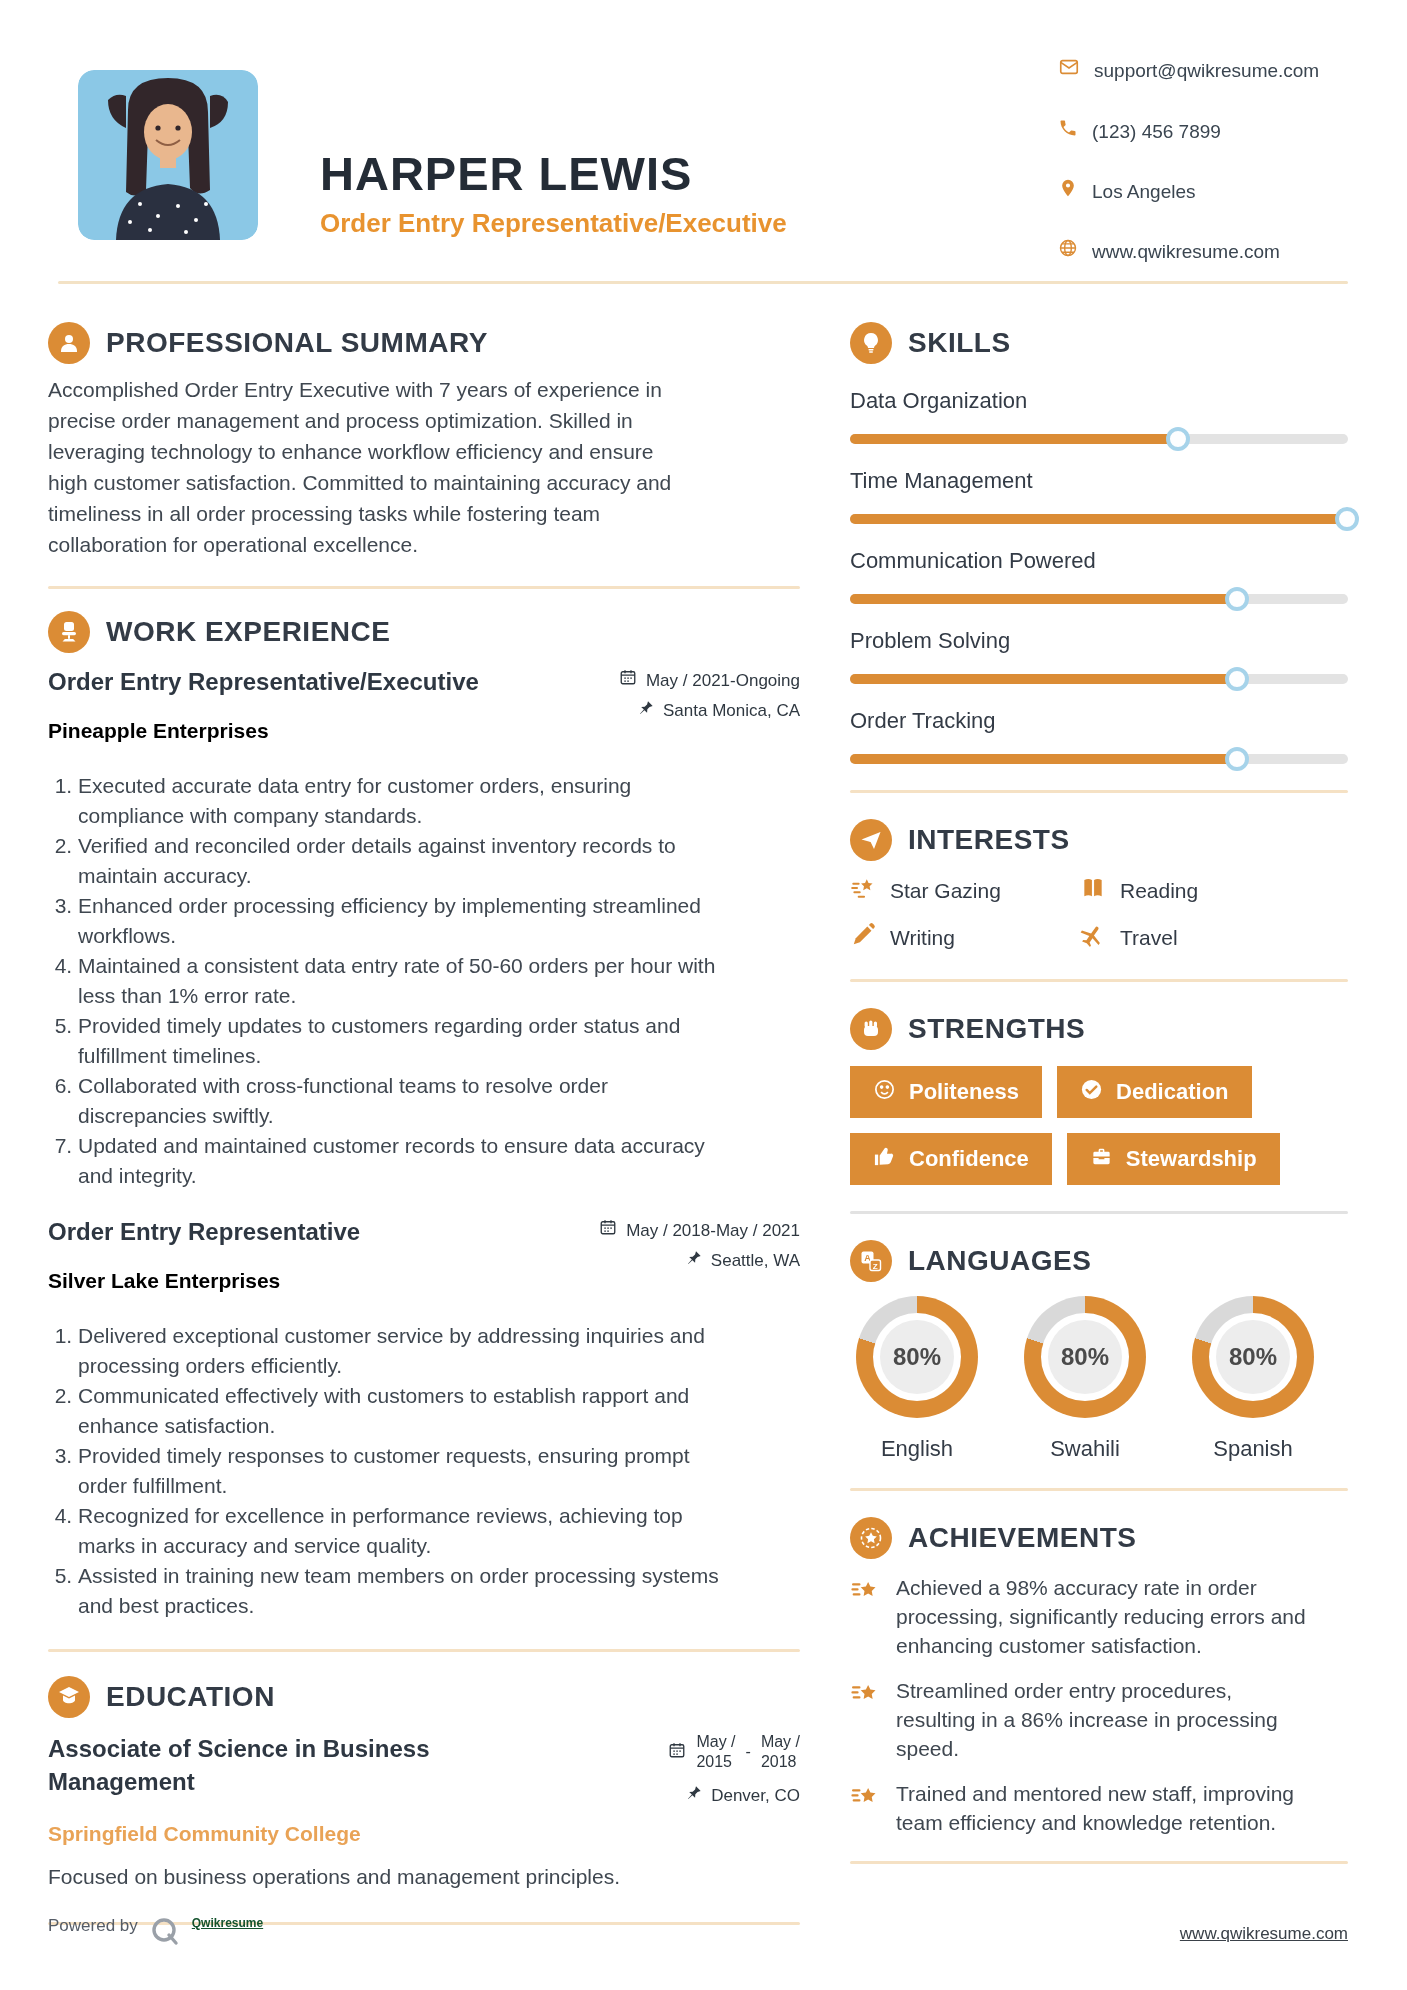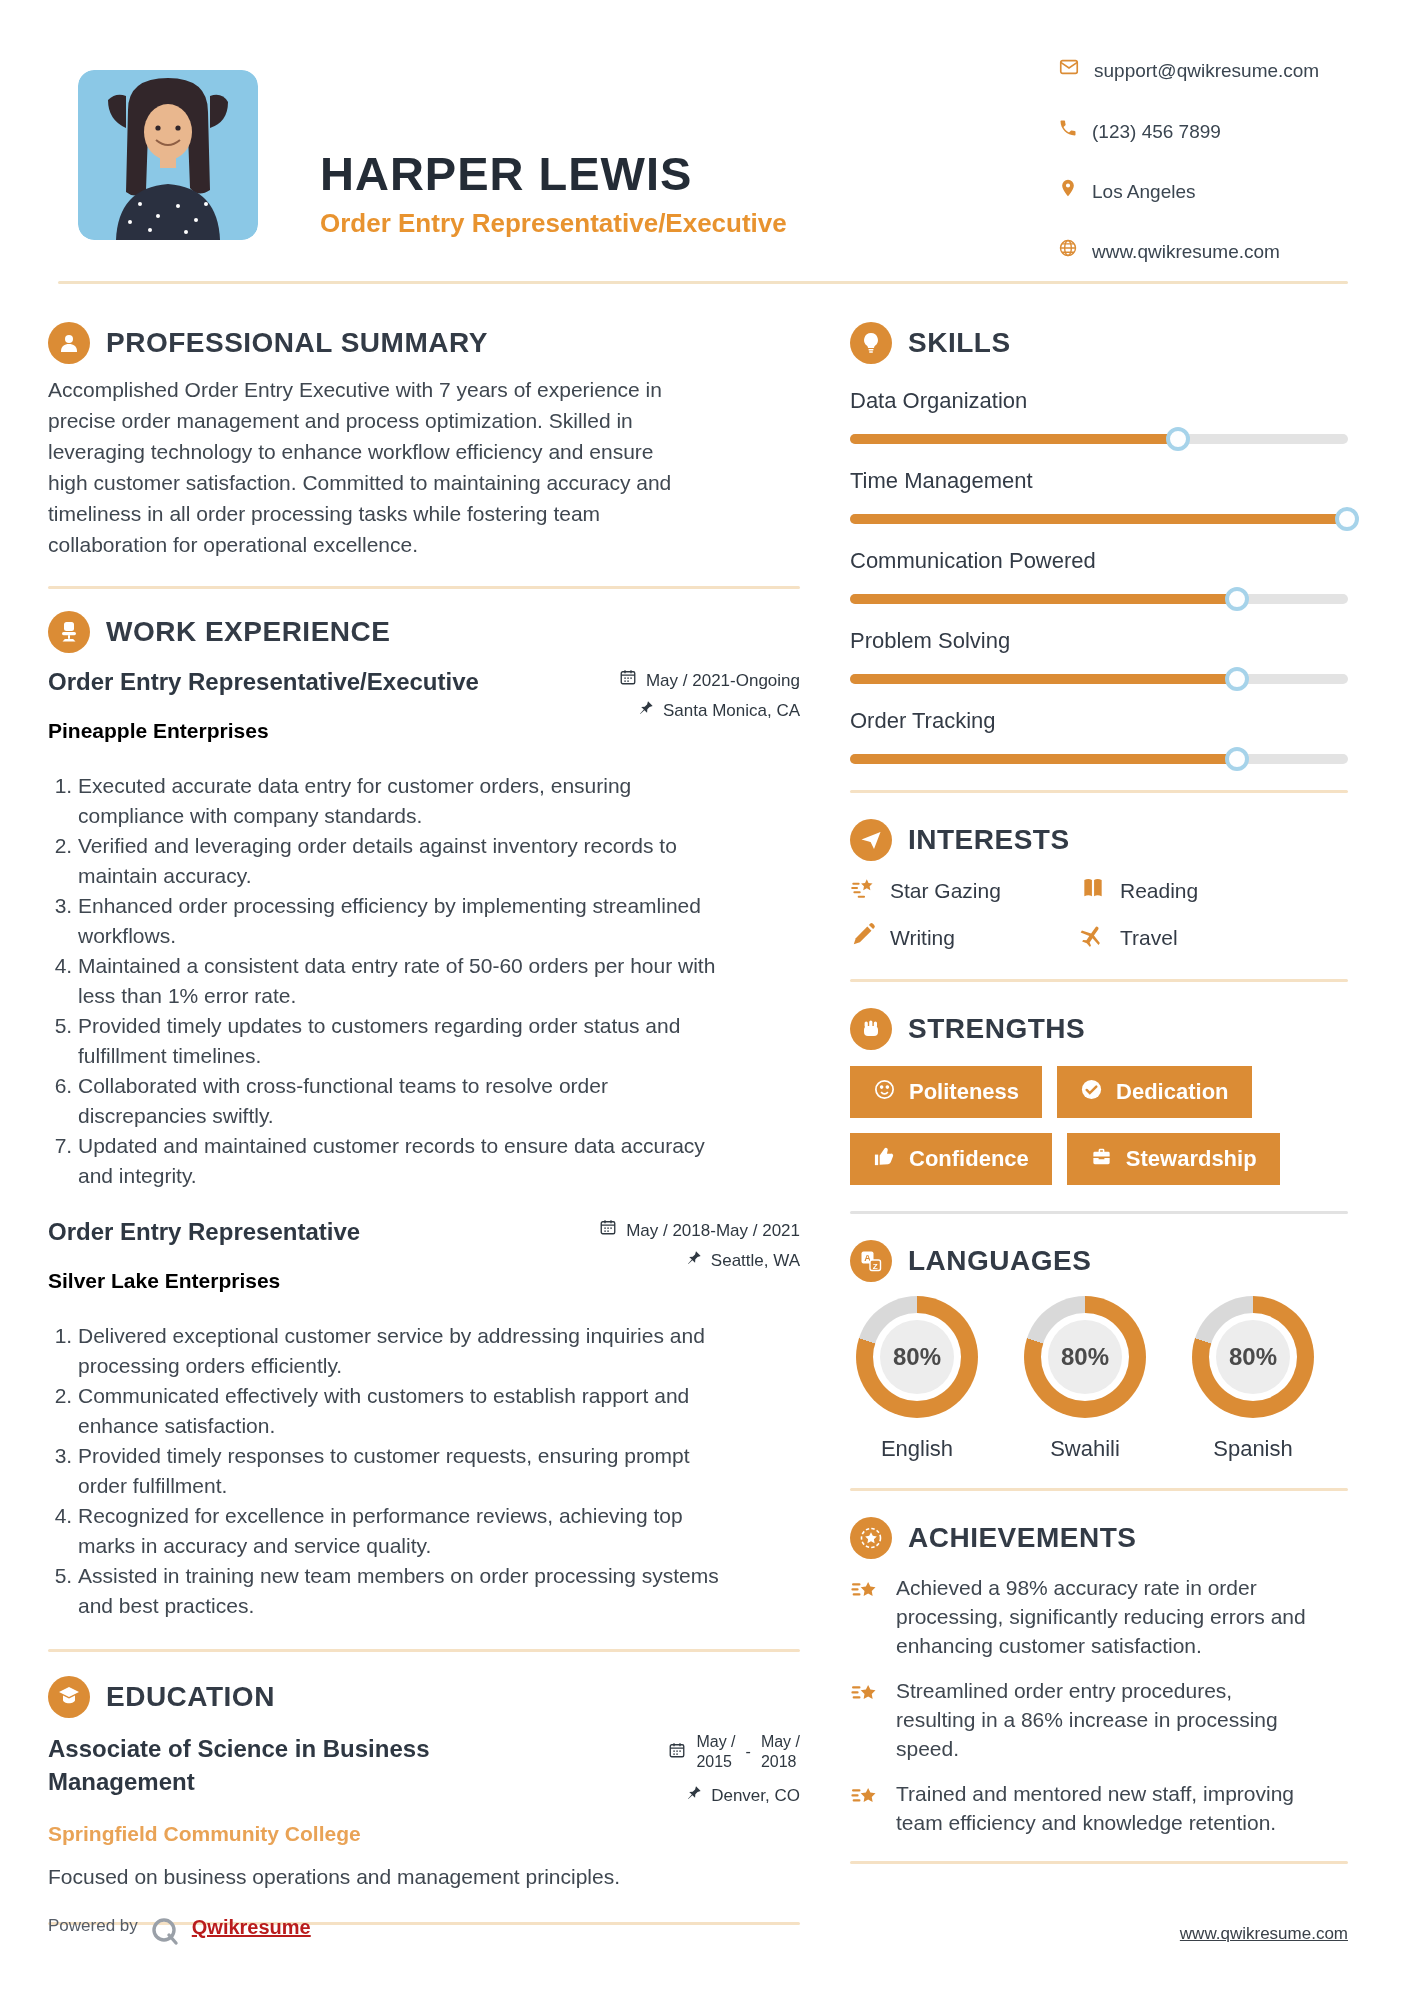--- a/index.html
+++ b/index.html
@@ -72,21 +72,21 @@
   .ach-list{margin-top:14px;display:flex;flex-direction:column;gap:16px;}
   .ach{display:flex;gap:16px;align-items:flex-start;}
   .ach svg{flex:0 0 auto;margin-top:2px;}
   .ach-text{width:412px;font-size:21px;line-height:29px;color:#3F4750;}
 
   .r-rule{margin:26px 0;}
 
   
   .footer{position:absolute;left:48px;top:1916px;width:1300px;display:flex;justify-content:space-between;align-items:center;}
   .powered{display:flex;gap:12px;font-size:17px;color:#555C66;}
-  .brand-link{font-size:20px;font-weight:700;color:#b91c1c;text-decoration:underline;}
+  .brand-link{font-size:12px;font-weight:700;color:#14532d;text-decoration:underline;}
   .site-link{font-size:17px;color:#3A4149;}
 </style>
 </head>
 <body>
 
 <div class="page">
 
   <div class="photo">
     <svg width="180" height="170" viewBox="0 0 180 170">
       <rect width="180" height="170" rx="16" fill="#8BC8E6"></rect>
@@ -206,21 +206,21 @@
               <svg width="16" height="16" viewBox="0 0 24 24" fill="#2F3841">
                   <path d="M15 2l7 7-4.6 1.4L14 14l-.4 5.2-4-4L3.5 21 3 20.5 8.8 14.4l-4-4L10 10l3.6-3.4z"></path>
                 </svg>
             </span>
             <span>Santa Monica, CA</span>
           </div>
         </div>
       </div>
       <ol class="bullets">
         <li>Executed accurate data entry for customer orders, ensuring compliance with company standards.</li>
-        <li>Verified and leveraging order details against inventory records to maintain accuracy.</li>
+        <li>Verified and reconciled order details against inventory records to maintain accuracy.</li>
         <li>Enhanced order processing efficiency by implementing streamlined workflows.</li>
         <li>Maintained a consistent data entry rate of 50-60 orders per hour with less than 1% error rate.</li>
         <li>Provided timely updates to customers regarding order status and fulfillment timelines.</li>
         <li>Collaborated with cross-functional teams to resolve order discrepancies swiftly.</li>
         <li>Updated and maintained customer records to ensure data accuracy and integrity.</li>
       </ol>
     </div>
 
     <div class="job" style="margin-top:26px;">
       <div class="job-head">

